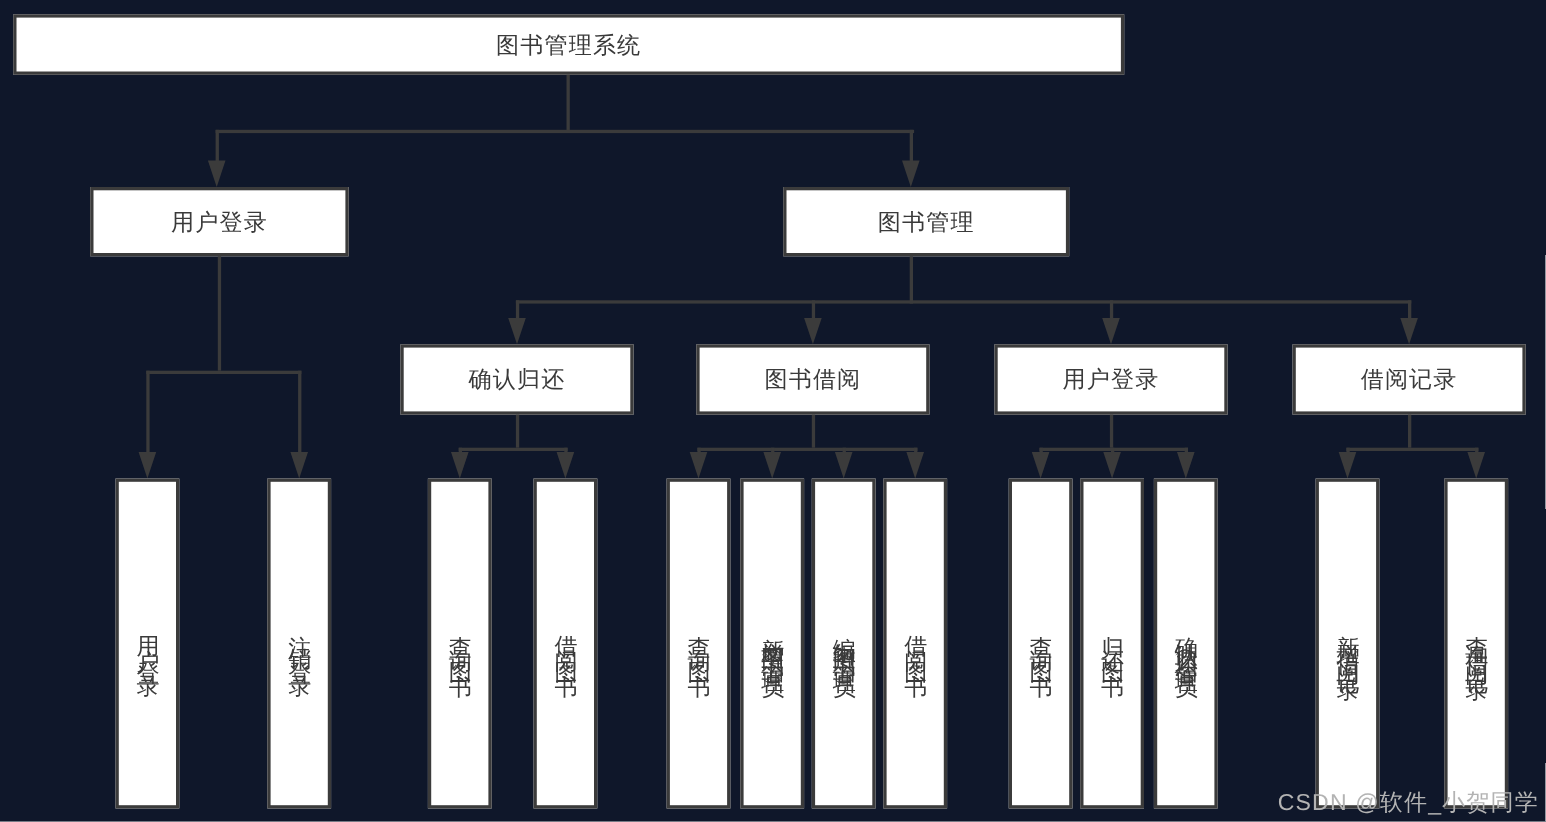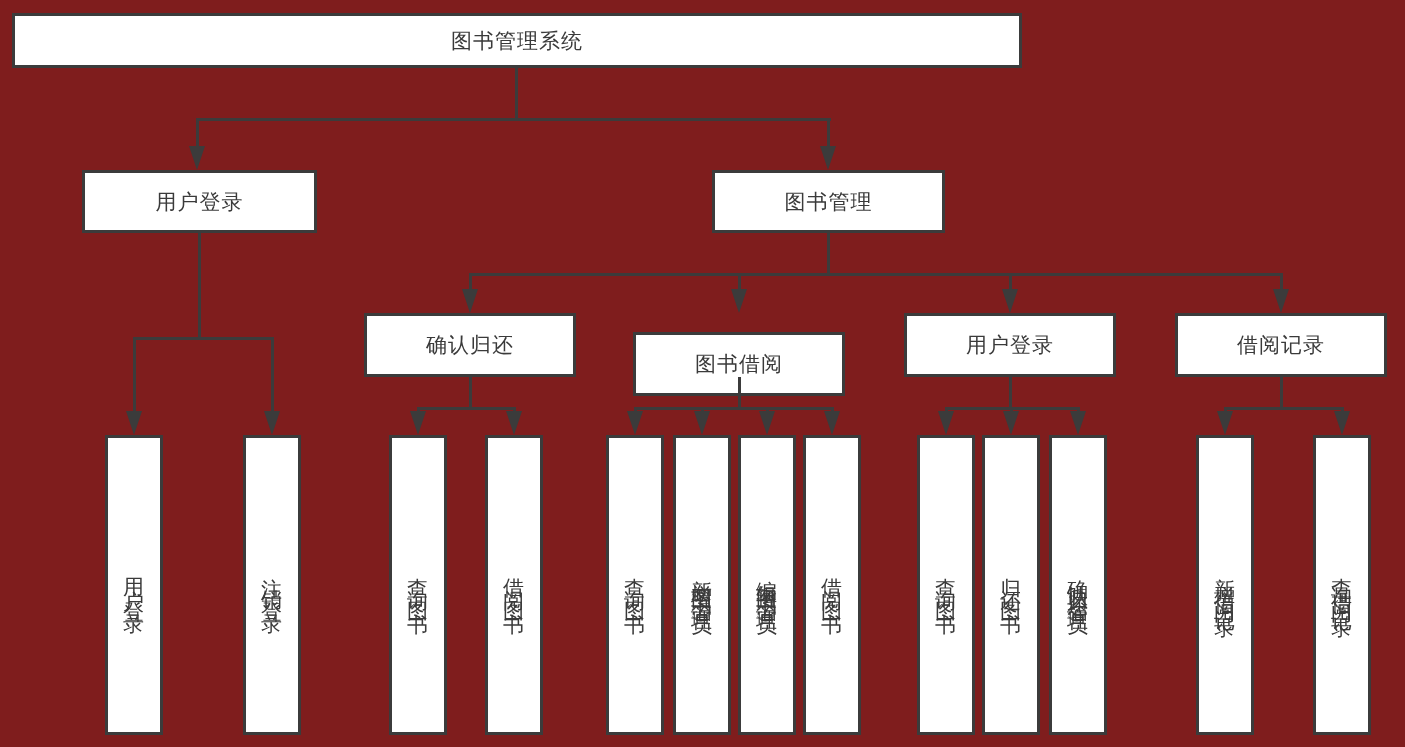--- a/index.html
+++ b/index.html
@@ -1,19 +1,19 @@
 <!DOCTYPE html>
 <html><head>
 <meta charset="utf-8">
 <style>
   html,body{margin:0;padding:0;background:#fff;}
   #stage{
     position:relative;
     width:1405px;height:747px;
-    background:#7f1d1d;
+    background:#0f172a;
     font-family:"Liberation Sans","DejaVu Sans",sans-serif;
     overflow:hidden;
   }
   .node{
     position:absolute;
     box-sizing:border-box;
     border:3px solid #3b3b3b;
     background:#ffffff;
     display:flex;
     align-items:center;
@@ -59,42 +59,42 @@
   <div class="node" style="left:12px;top:13px;width:1010px;height:55px;">图书管理系统</div>
 
   <div class="vline" style="left:515px;top:68px;height:52px;"></div>
   <div class="hline" style="left:196px;top:118px;width:635px;"></div>
   <div class="vline" style="left:196px;top:118px;height:34px;"></div>
   <div class="vline" style="left:827px;top:118px;height:34px;"></div>
   <div class="arrow" style="left:189px;top:146px;"></div>
   <div class="arrow" style="left:820px;top:146px;"></div>
 
   <div class="node" style="left:82px;top:170px;width:235px;height:63px;">用户登录</div>
-  <div class="node" style="left:712px;top:170px;width:233px;height:63px;">图书管理</div>
+  <div class="node" style="left:712px;top:170px;width:260px;height:63px;">图书管理</div>
 
   <div class="vline" style="left:198px;top:233px;height:104px;"></div>
   <div class="hline" style="left:133px;top:337px;width:141px;"></div>
   <div class="vline" style="left:133px;top:337px;height:78px;"></div>
   <div class="vline" style="left:271px;top:337px;height:78px;"></div>
   <div class="arrow" style="left:126px;top:411px;"></div>
   <div class="arrow" style="left:264px;top:411px;"></div>
 
   <div class="vline" style="left:827px;top:233px;height:43px;"></div>
   <div class="hline" style="left:469px;top:273px;width:814px;"></div>
   <div class="vline" style="left:469px;top:273px;height:22px;"></div>
   <div class="vline" style="left:738px;top:273px;height:22px;"></div>
   <div class="vline" style="left:1009px;top:273px;height:22px;"></div>
   <div class="vline" style="left:1280px;top:273px;height:22px;"></div>
   <div class="arrow" style="left:462px;top:289px;"></div>
   <div class="arrow" style="left:731px;top:289px;"></div>
   <div class="arrow" style="left:1002px;top:289px;"></div>
   <div class="arrow" style="left:1273px;top:289px;"></div>
 
   <div class="node" style="left:364px;top:313px;width:212px;height:64px;">确认归还</div>
-  <div class="node" style="left:633px;top:313px;width:212px;height:64px;margin-top:19px;">图书借阅</div>
+  <div class="node" style="left:633px;top:313px;width:212px;height:64px;">图书借阅</div>
   <div class="node" style="left:904px;top:313px;width:212px;height:64px;">用户登录</div>
   <div class="node" style="left:1175px;top:313px;width:212px;height:64px;">借阅记录</div>
 
   <div class="vline" style="left:469px;top:377px;height:30px;"></div>
   <div class="hline" style="left:417px;top:407px;width:99px;"></div>
   <div class="vline" style="left:417px;top:407px;height:10px;"></div>
   <div class="vline" style="left:513px;top:407px;height:10px;"></div>
   <div class="arrow" style="left:410px;top:411px;"></div>
   <div class="arrow" style="left:506px;top:411px;"></div>
 
@@ -136,13 +136,14 @@
   <div class="node vnode ls-c" style="left:738px;top:435px;width:58px;height:300px;">编辑图书（管理员）</div>
   <div class="node vnode ls-a" style="left:803px;top:435px;width:58px;height:300px;">借阅图书</div>
 
   <div class="node vnode ls-a" style="left:917px;top:435px;width:58px;height:300px;">查询图书</div>
   <div class="node vnode ls-a" style="left:982px;top:435px;width:58px;height:300px;">归还图书</div>
   <div class="node vnode ls-c" style="left:1049px;top:435px;width:58px;height:300px;">确认归还（管理员）</div>
 
   <div class="node vnode ls-b" style="left:1196px;top:435px;width:58px;height:300px;">新增借阅记录</div>
   <div class="node vnode ls-b" style="left:1313px;top:435px;width:58px;height:300px;">查询借阅记录</div>
 
+  <div class="watermark">CSDN @软件_小贺同学</div>
 </div>
 
 </body></html>

